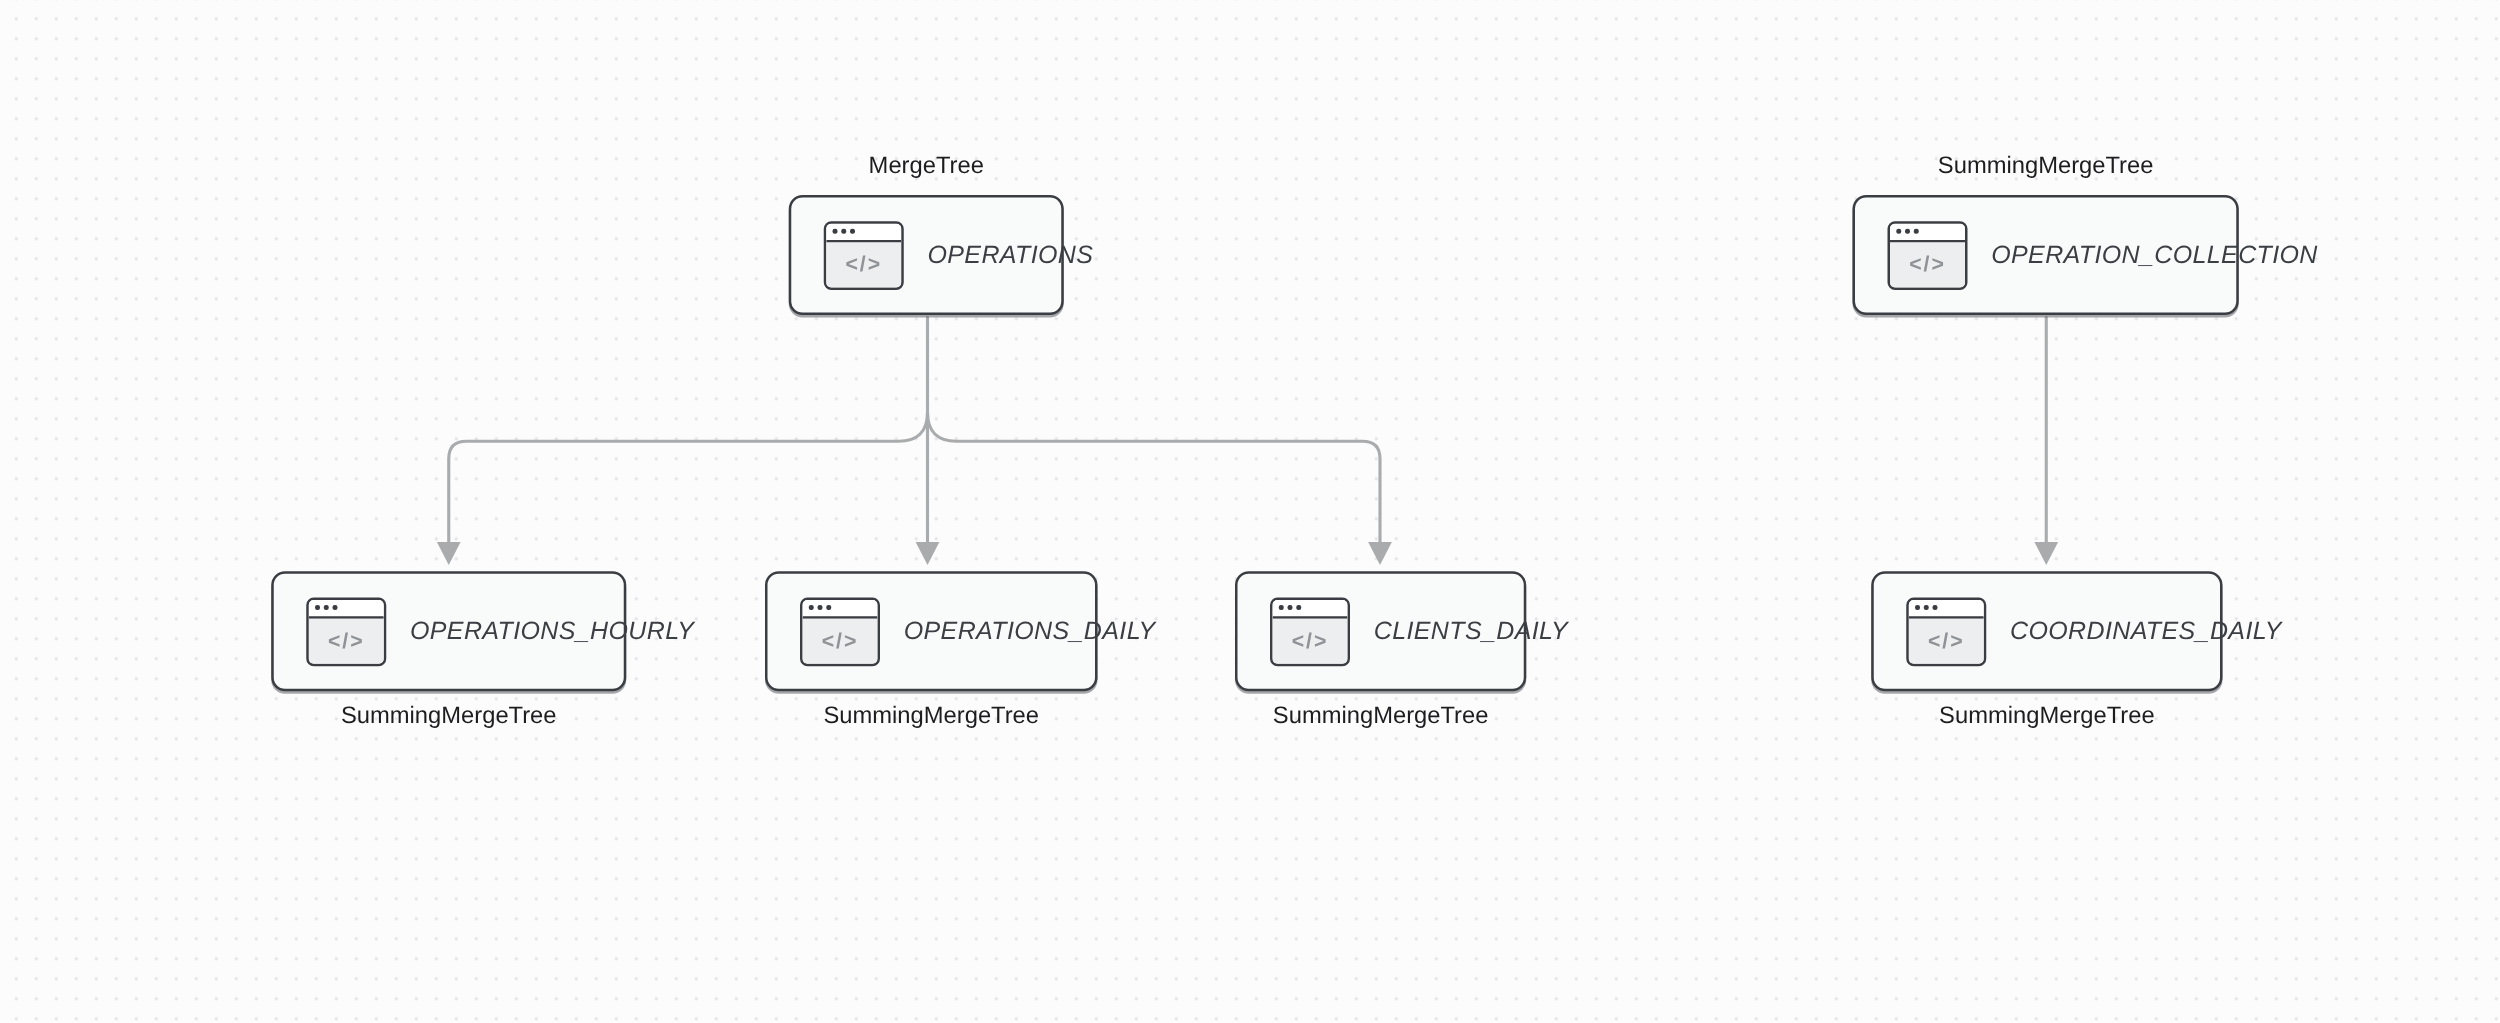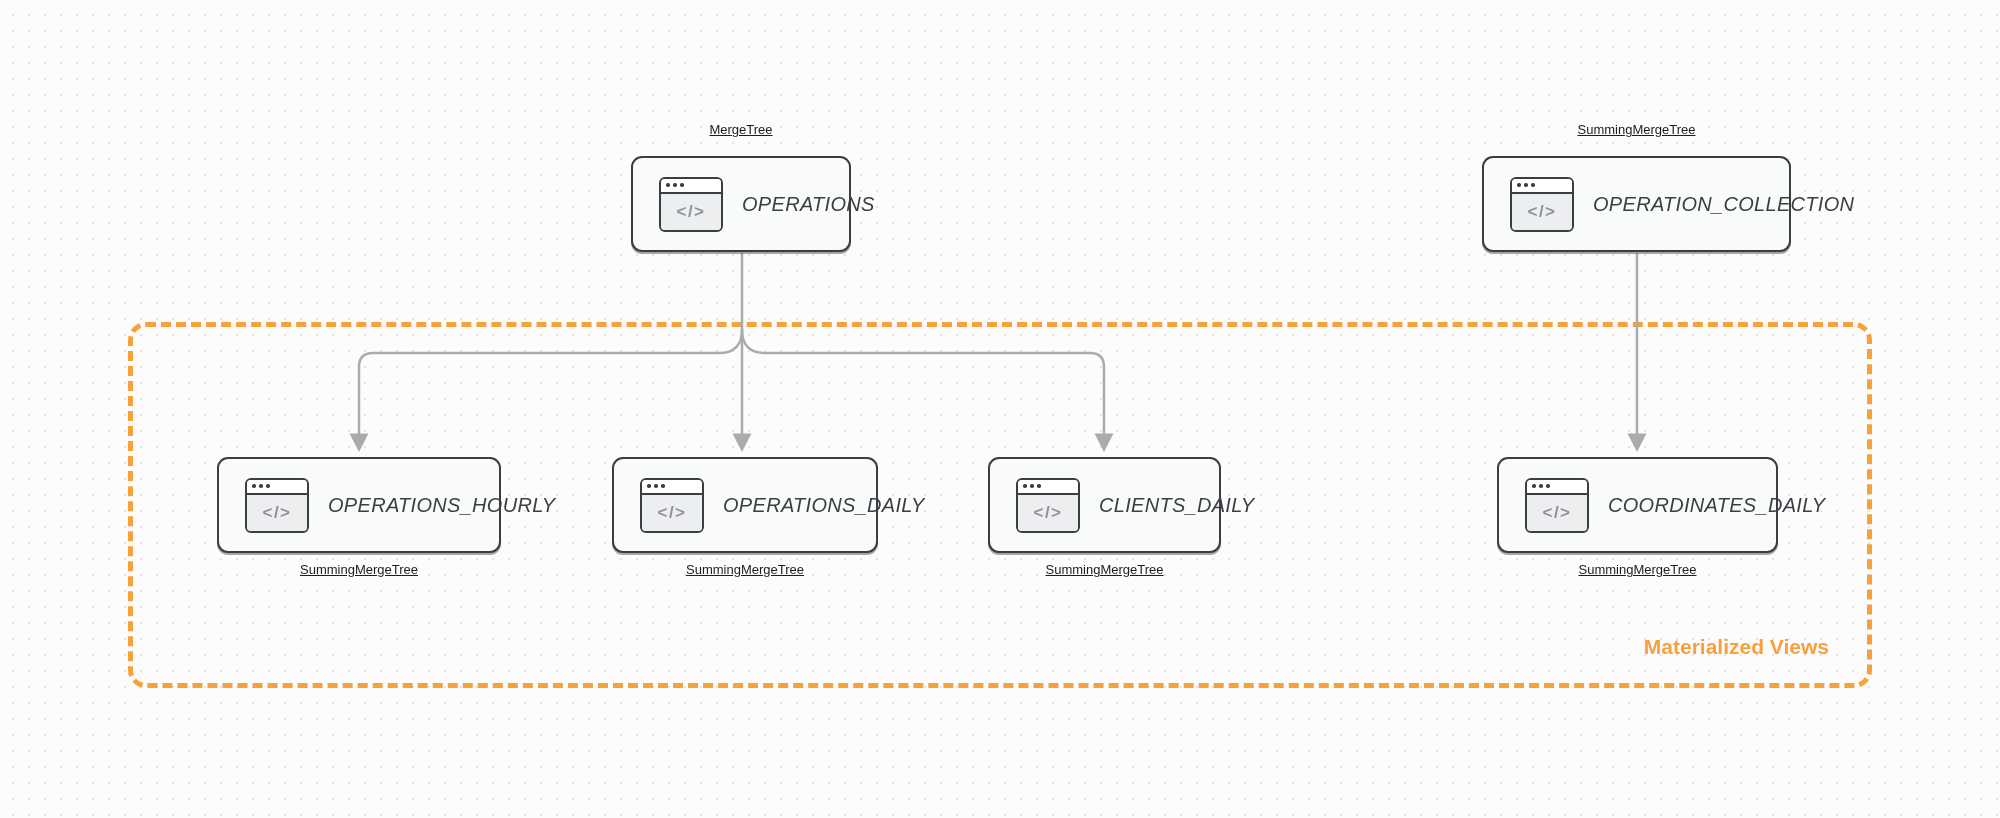--- a/index.html
+++ b/index.html
@@ -110,42 +110,38 @@
     justify-content: center;
     color: #8F9296;
     font-weight: 700;
     font-size: 17px;
     letter-spacing: 1.5px;
   }
 
   
   .engine-label {
     position: absolute;
-    font-size: 13px;
+    font-size: 19px;
     font-weight: 500;
     color: #1D1D1F;
     text-align: center;
     white-space: nowrap;
-    text-decoration: underline;
   }
   .el-operations           { left: 631px;  top: 122px; width: 220px; }
   .el-operation-collection { left: 1482px; top: 122px; width: 309px; }
   .el-operations-hourly    { left: 217px;  top: 562px; width: 284px; }
   .el-operations-daily     { left: 612px;  top: 562px; width: 266px; }
   .el-clients-daily        { left: 988px;  top: 562px; width: 233px; }
   .el-coordinates-daily    { left: 1497px; top: 562px; width: 281px; }
 </style>
 </head>
 <body>
 
 <div class="canvas">
 
-  <div class="group-box">
-    <div class="group-label">Materialized Views</div>
-  </div>
 
   <svg class="edges" width="2000" height="818" viewBox="0 0 2000 818">
     <g stroke="#A9ABAD" stroke-width="2.5" fill="none" stroke-linecap="round">
       <path d="M742,254 L742,436"></path>
       <path d="M742,330 C742,346 733,353 719,353 L373,353 Q359,353 359,367 L359,436"></path>
       <path d="M742,330 C742,346 751,353 765,353 L1090,353 Q1104,353 1104,367 L1104,436"></path>
       <path d="M1637,254 L1637,436"></path>
     </g>
     <g fill="#A9ABAD">
       <polygon points="349.5,433.5 368.5,433.5 359,452"></polygon>

